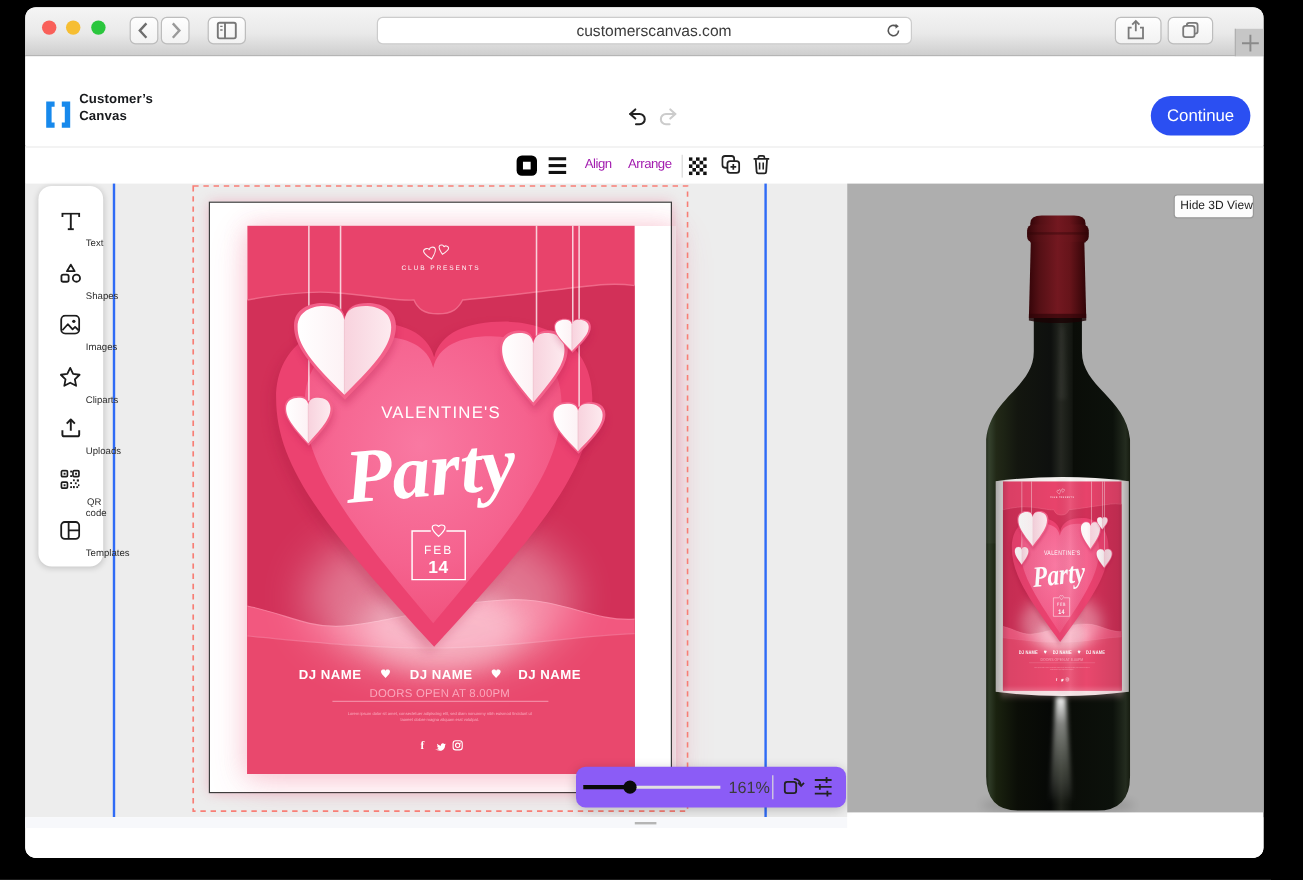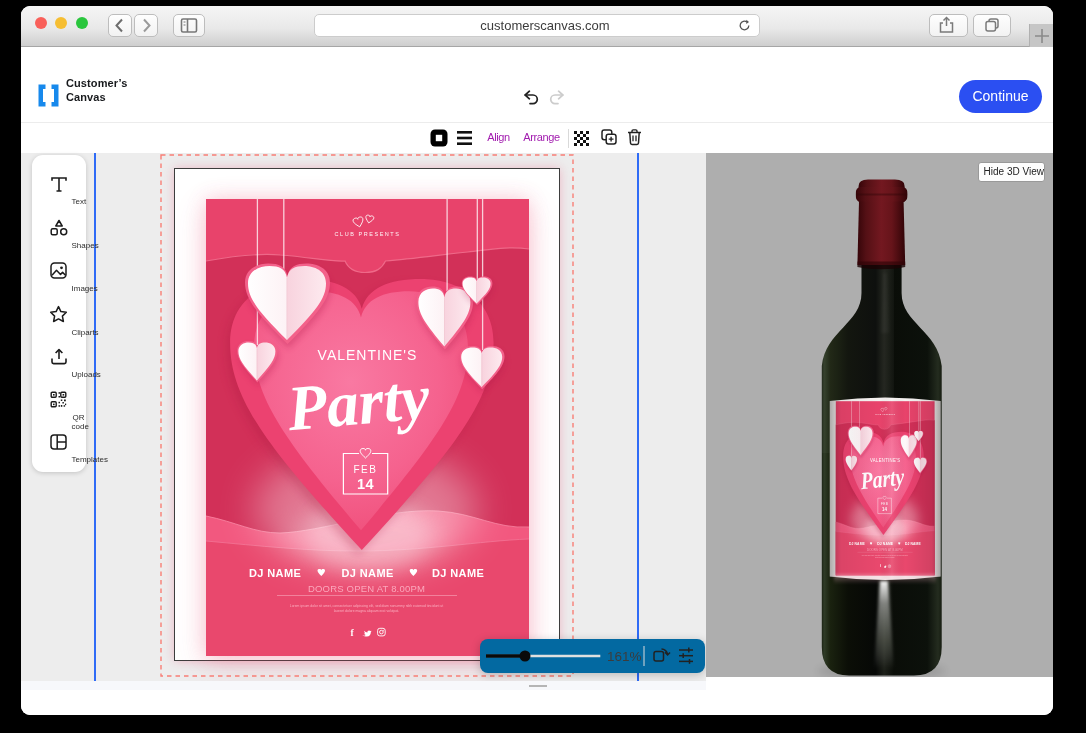--- a/index.html
+++ b/index.html
@@ -47,30 +47,30 @@
   #bstrip { position:absolute; left:0; top:675px; width:1032px; height:34px; background:#fff; }
   #bstrip2 { position:absolute; left:0; top:675px; width:685px; height:9px; background:#f7f8fb; }
   #pagehandle { position:absolute; left:508px; top:679px; width:18px; height:2px; background:#b5b5b5; }
   .guide { position:absolute; top:0; width:2px; height:528px; background:#2f6bf6; }
   
   #seldash { position:absolute; left:139px; top:1px; width:414px; height:523px; }
   
   #page { position:absolute; left:152.7px; top:15px; width:386px; height:493px;
           background:#fff; border:1.5px solid #3d3d3d;
           box-shadow:0 0 10px rgba(238,120,150,0.45); }
-  #poster { position:absolute; left:31px; top:19px; width:323px; height:457px;
-            box-shadow:0 0 18px 0 rgba(233,70,110,0.22), 0 8px 30px rgba(233,70,110,0.20);margin-top:11px; }
+  #poster { position:absolute; left:31px; top:19px; width:357px; height:457px;
+            box-shadow:0 0 18px 0 rgba(233,70,110,0.22), 0 8px 30px rgba(233,70,110,0.20); }
   
   #sidebar { position:absolute; left:10.5px; top:2px; width:54px; height:317px;
              background:#fff; border-radius:11px; box-shadow:0 1px 5px rgba(0,0,0,0.18); }
   .sbitem { position:absolute; left:0; width:54px; text-align:center; }
   .sblbl { font-size:8px; color:#2d2d2d; margin-top:1px;padding-left:40px; }
   
   #zoomw { position:absolute; left:458.7px; top:486px; width:225px; height:34px;
-           background:#0369a1; border-radius:8px; box-shadow:0 2px 10px rgba(0,0,0,0.22); }
+           background:#8b5cf6; border-radius:8px; box-shadow:0 2px 10px rgba(0,0,0,0.22); }
   
   #hide3d { position:absolute; left:272px; top:9px; width:67px; height:20px;
             background:#fdfdfd; border:1px solid #999; border-radius:3px;
             font-size:10px; color:#222; text-align:right; line-height:18px; white-space:nowrap; }
 </style>
 </head>
 <body>
 <div id="stage">
   <div id="win">
     <div id="chrome">

